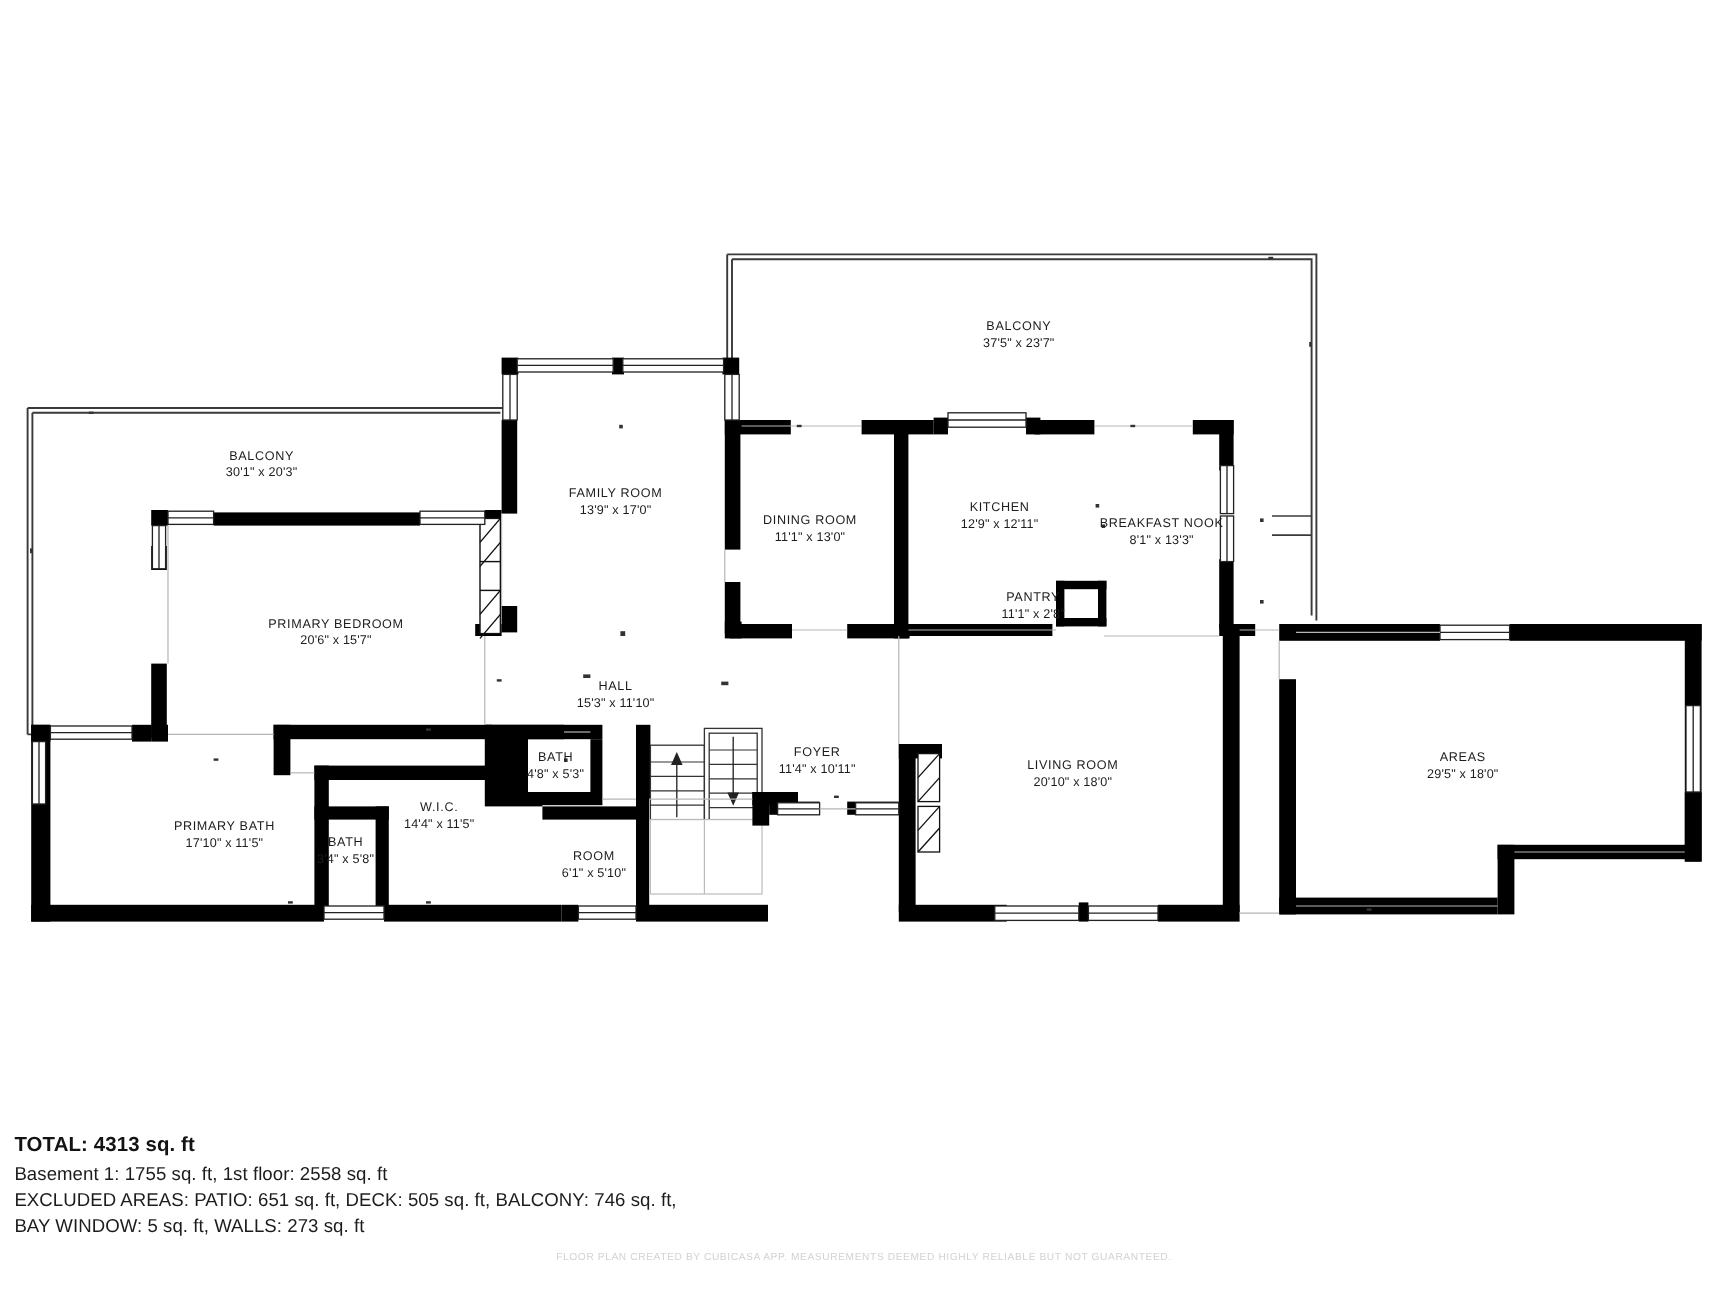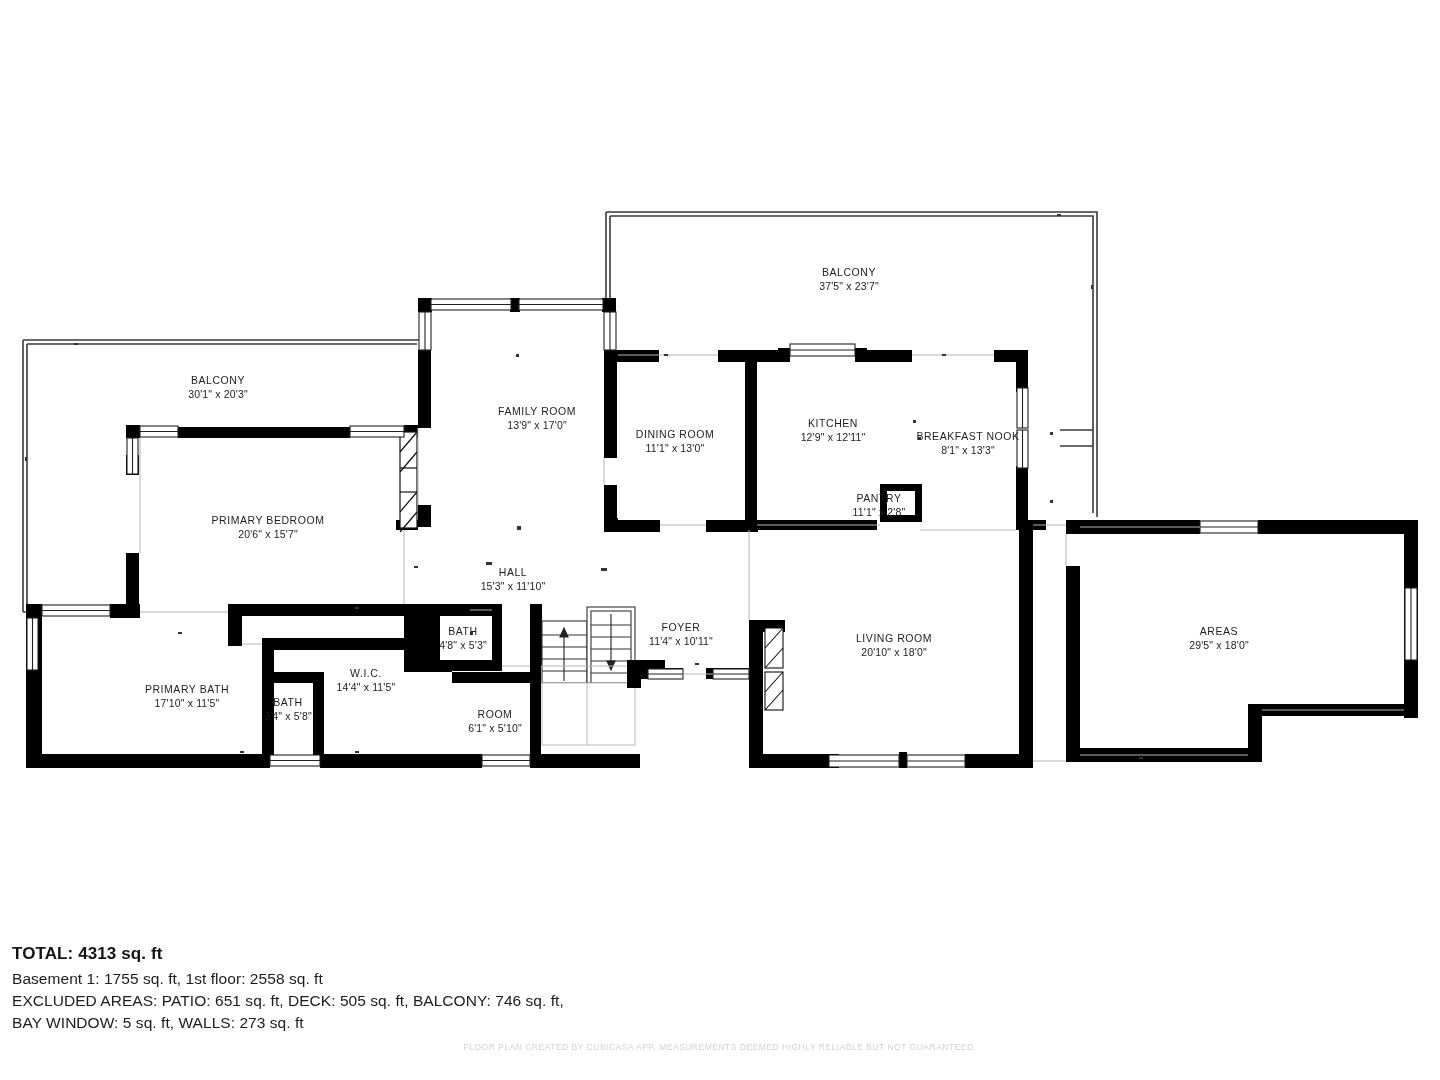--- a/index.html
+++ b/index.html
@@ -366,41 +366,41 @@
 
 <div id="room-labels">
     <div class="room-label" style="left: 849px; top: 266px;">
       <div class="rl-name">BALCONY</div>
       <div class="rl-dim">37'5" x 23'7"</div>
     </div>
     <div class="room-label" style="left: 218px; top: 374px;">
       <div class="rl-name">BALCONY</div>
       <div class="rl-dim">30'1" x 20'3"</div>
     </div>
-    <div class="room-label" style="left: 513px; top: 405px; margin-left: 24px;">
+    <div class="room-label" style="left: 513px; top: 405px;">
       <div class="rl-name">FAMILY ROOM</div>
       <div class="rl-dim">13'9" x 17'0"</div>
     </div>
     <div class="room-label" style="left: 675px; top: 428px;">
       <div class="rl-name">DINING ROOM</div>
       <div class="rl-dim">11'1" x 13'0"</div>
     </div>
     <div class="room-label" style="left: 833px; top: 417px;">
       <div class="rl-name">KITCHEN</div>
       <div class="rl-dim">12'9" x 12'11"</div>
     </div>
     <div class="room-label" style="left: 968px; top: 430px;">
       <div class="rl-name">BREAKFAST NOOK</div>
       <div class="rl-dim">8'1" x 13'3"</div>
     </div>
-    <div class="room-label" style="left: 268px; top: 514px;">
+    <div class="room-label" style="left: 280px; top: 514px;">
       <div class="rl-name">PRIMARY BEDROOM</div>
       <div class="rl-dim">20'6" x 15'7"</div>
     </div>
-    <div class="room-label" style="left: 879px; top: 492px;">
+    <div class="room-label" style="left: 861px; top: 492px;">
       <div class="rl-name">PANTRY</div>
       <div class="rl-dim">11'1" x 2'8"</div>
     </div>
     <div class="room-label" style="left: 513px; top: 566px;">
       <div class="rl-name">HALL</div>
       <div class="rl-dim">15'3" x 11'10"</div>
     </div>
     <div class="room-label" style="left: 681px; top: 581px; margin-top: 40px;">
       <div class="rl-name">FOYER</div>
       <div class="rl-dim">11'4" x 10'11"</div>

